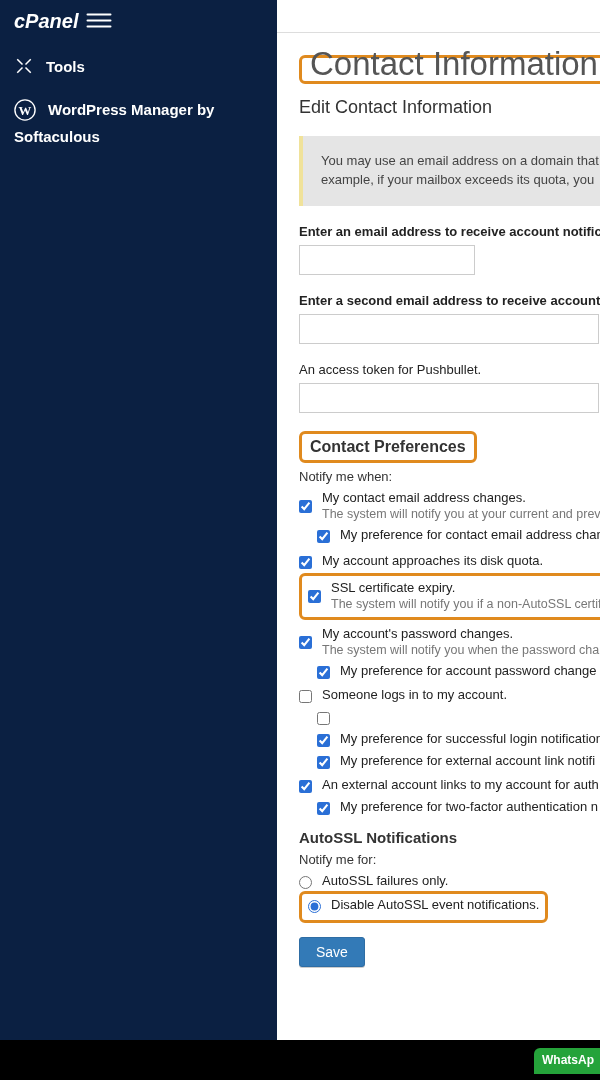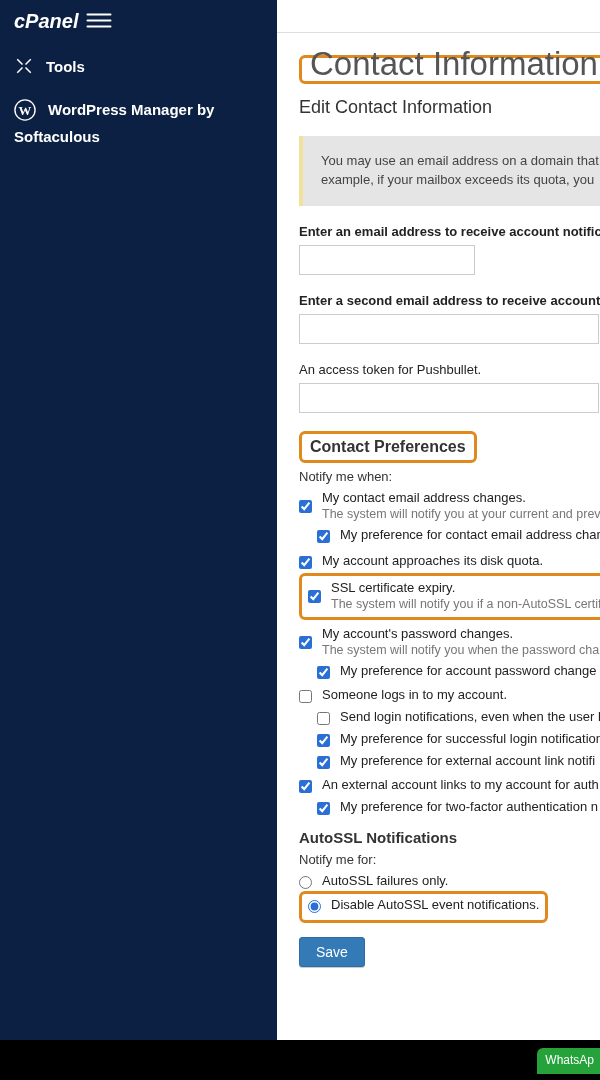--- a/index.html
+++ b/index.html
@@ -70,21 +70,21 @@
   .save-btn {
     margin-top: 14px; background: #337ab7; color:#fff; border:1px solid #2e6da4;
     border-radius:3px; padding: 6px 16px; font-size:14px; cursor:pointer;
     box-shadow: 0 1px 0 rgba(0,0,0,.2);
   }
   .blackbar {
     position:absolute; left:0; top:1040px; width:600px; height:40px; background:#000;
   }
   .whatsapp {
     position:absolute; right:0; top:1048px; height:26px; background:#25a33a; color:#fff;
-    font-size:12px; font-weight:400; padding:5px 6px 0 8px; border-top-left-radius:6px;
+    font-size:12px; font-weight:700; padding:5px 6px 0 8px; border-top-left-radius:6px;
   }
   svg { display:block; }
 </style>
 </head>
 <body>
 
 <div class="sidebar">
   <div class="logo">
     <svg class="logo-svg" viewBox="0 0 200 50">
       <text x="0" y="38" font-family="Arial" font-weight="700" font-style="italic" font-size="40" fill="#fff">cPanel</text>
@@ -184,21 +184,20 @@
       <input type="checkbox" checked="" style="">
       <div class="chk-label">My preference for account password change n</div>
     </div>
 
     <div class="chk-row" style="margin-top:8px">
       <input type="checkbox" style="">
       <div class="chk-label">Someone logs in to my account.</div>
     </div>
     <div class="chk-row indent">
       <input type="checkbox" style="">
-      <div class="chk-label">Send login notifications, even when the user l</div>
     </div>
     <div class="chk-row indent">
       <input type="checkbox" checked="" style="">
       <div class="chk-label">My preference for successful login notification</div>
     </div>
 
     <div class="chk-row indent">
       <input type="checkbox" checked="" style="">
       <div class="chk-label">My preference for external account link notifi</div>
     </div>

